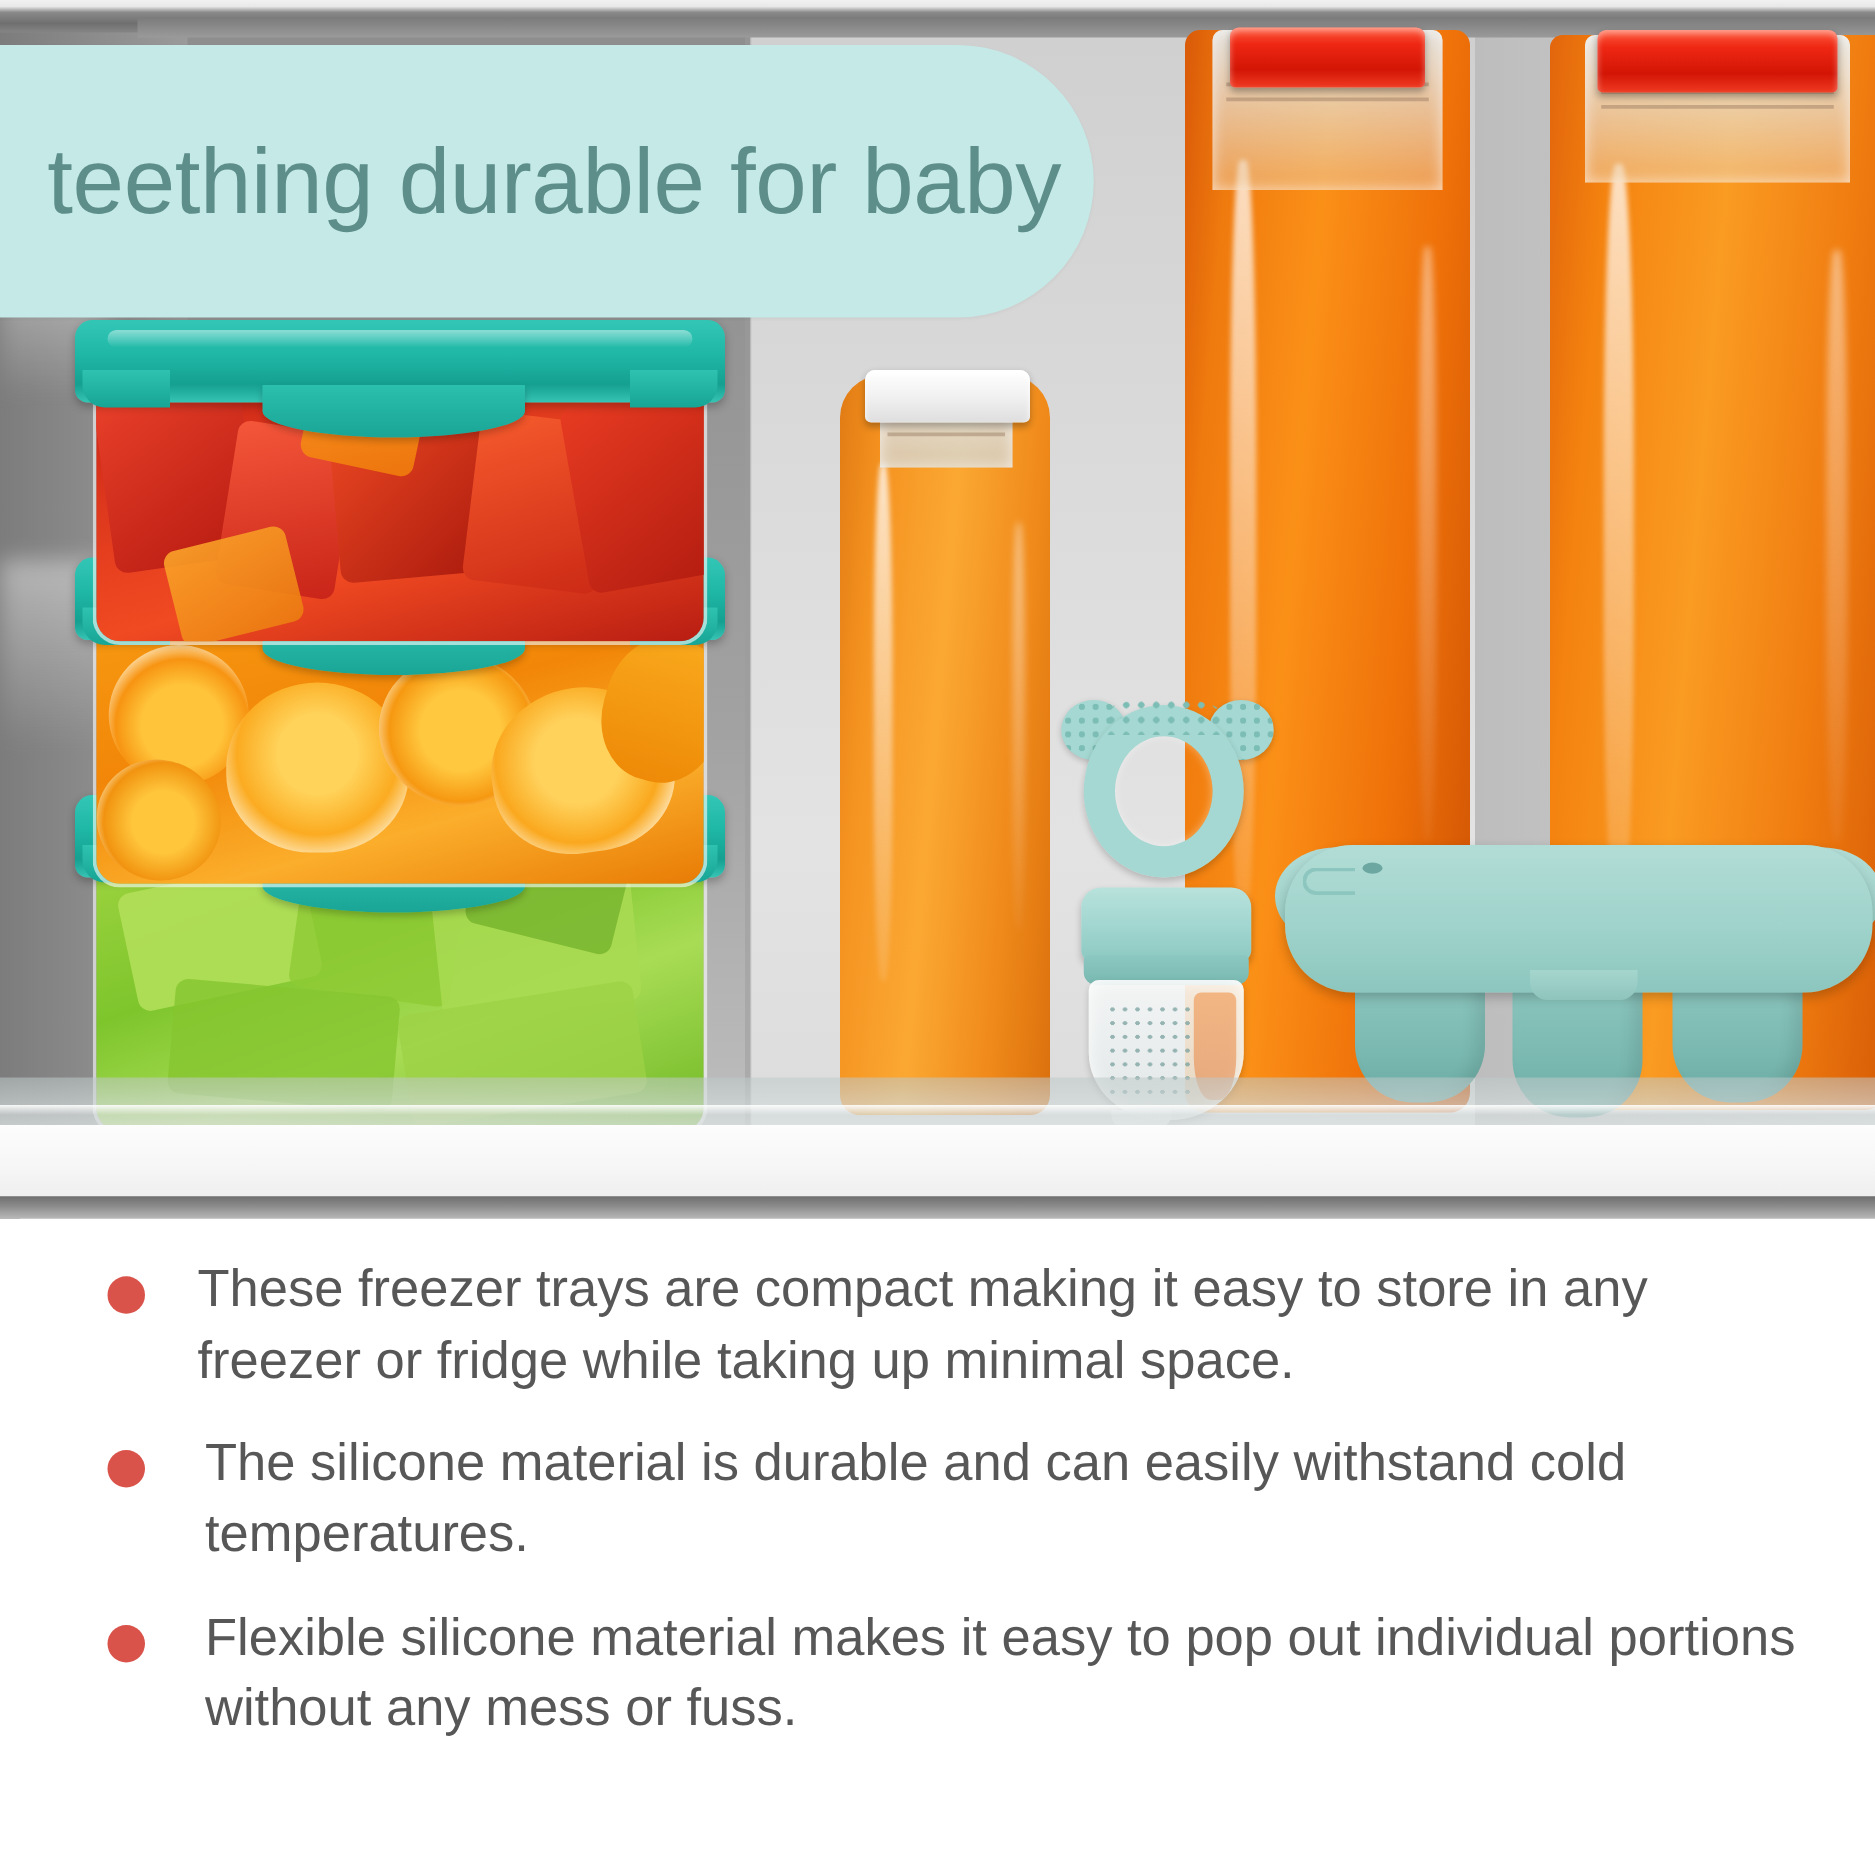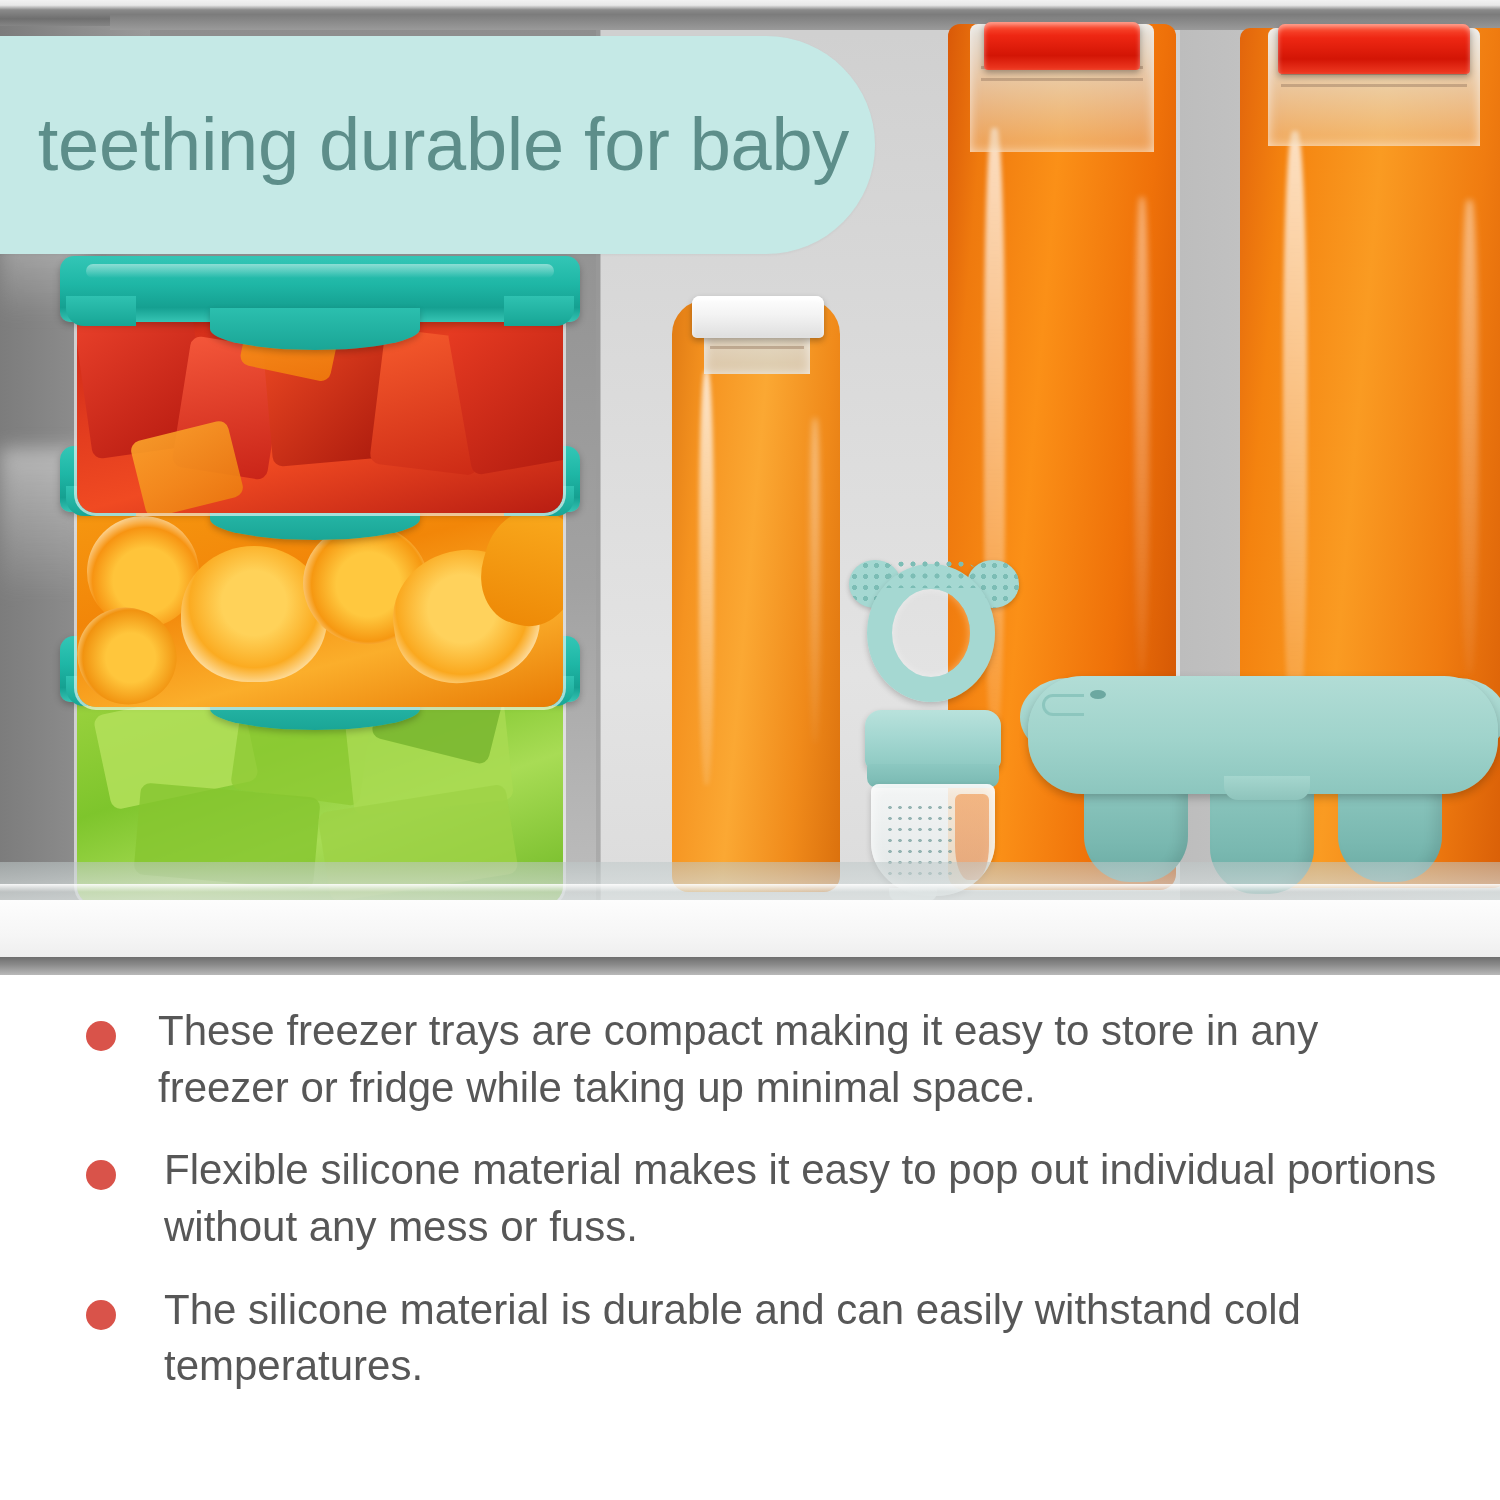--- a/index.html
+++ b/index.html
@@ -458,20 +458,20 @@
 
 <div class="features">
 
   <div class="feature">
     <span class="dot"></span>
     <span class="feature-text">These freezer trays are compact making it easy to store in any freezer or fridge while taking up minimal space.</span>
   </div>
 
   <div class="feature">
     <span class="dot"></span>
-    <span class="feature-text">Flexible silicone material makes it easy to pop out individual portions without any mess or fuss.</span>
+    <span class="feature-text">The silicone material is durable and can easily withstand cold temperatures.</span>
   </div>
 
   <div class="feature">
     <span class="dot"></span>
-    <span class="feature-text">The silicone material is durable and can easily withstand cold temperatures.</span>
+    <span class="feature-text">Flexible silicone material makes it easy to pop out individual portions without any mess or fuss.</span>
   </div>
 </div>
 
 </body></html>

